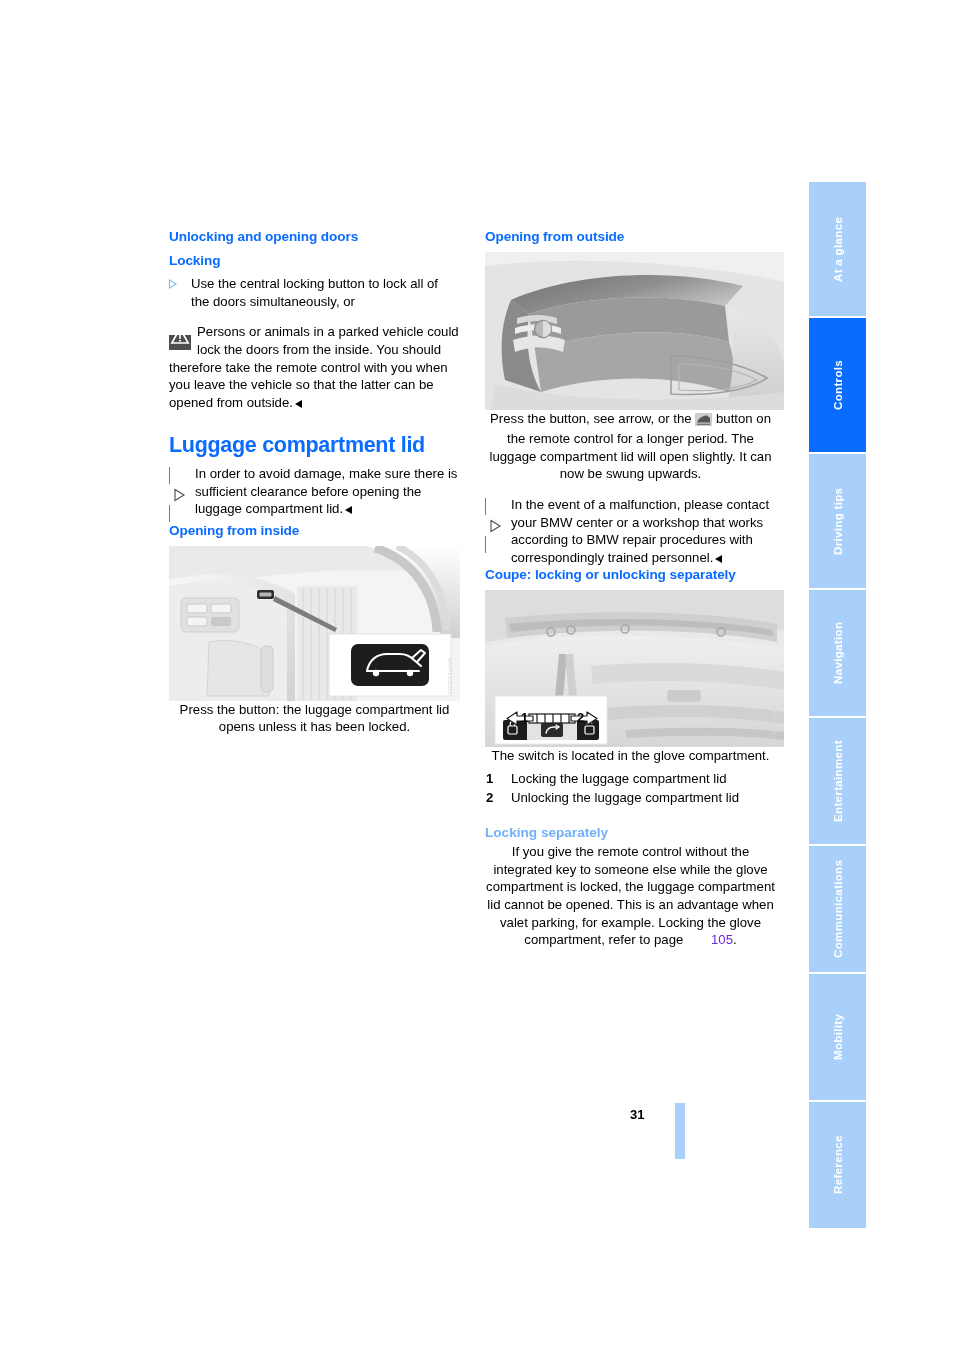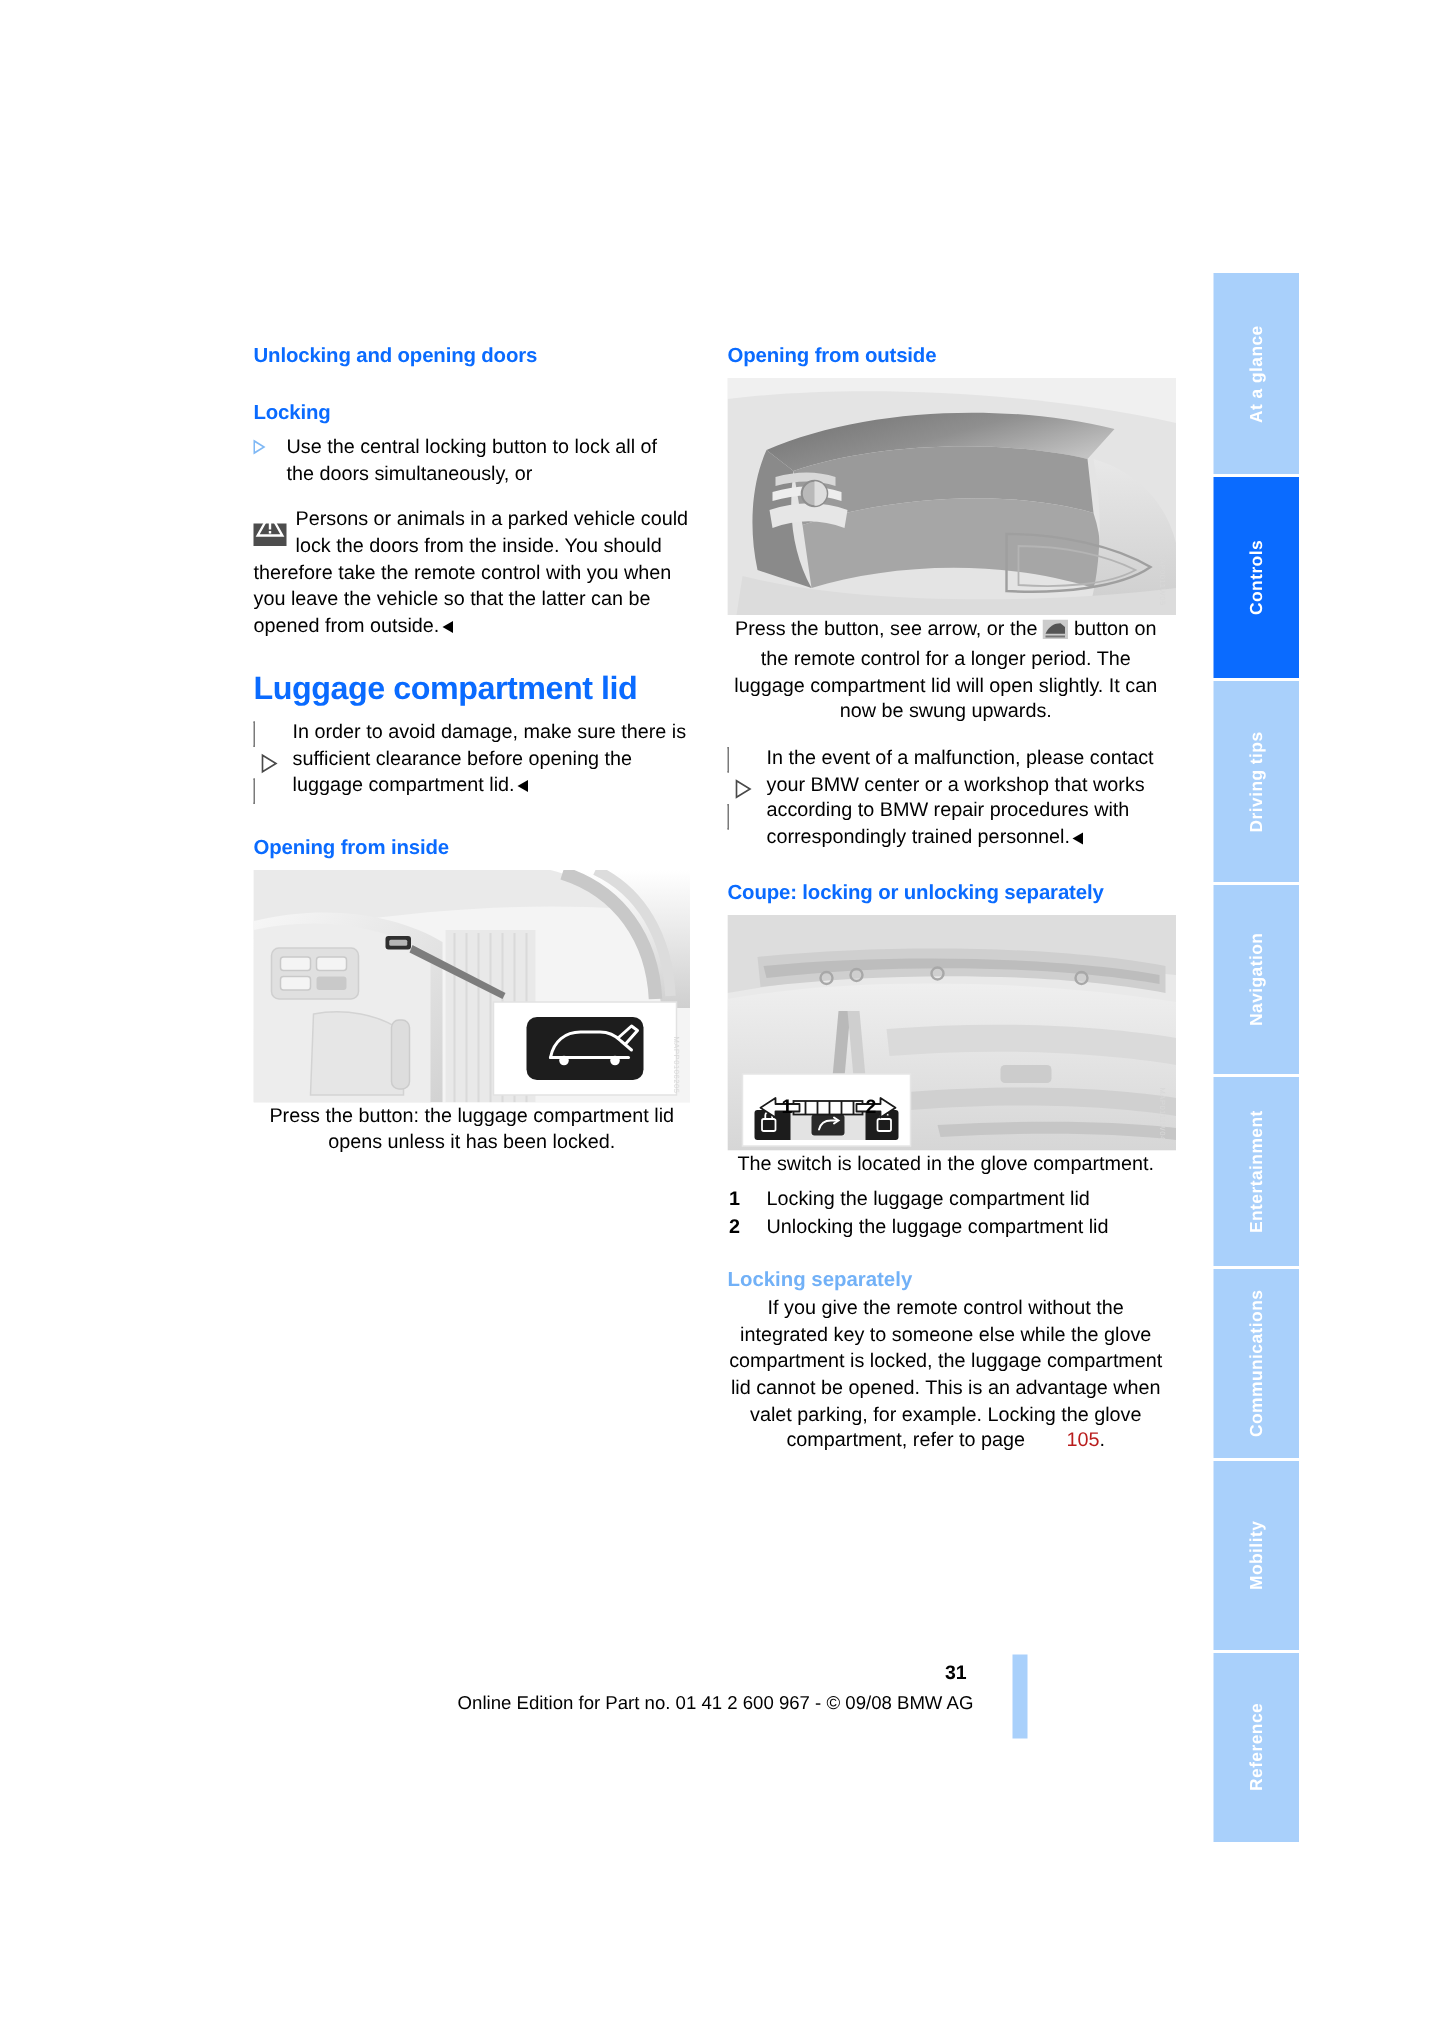--- a/index.html
+++ b/index.html
@@ -32,21 +32,21 @@
   .col-left  { left: 169px; }
   .col-right { left: 485px; }
 
   h2.head {
     color: #0a6bff;
     font-size: 13.6px;
     font-weight: bold;
     margin: 0 0 6px 0;
     letter-spacing: -0.1px;
   }
-  h2.head.spaced { margin-top: 20px; }
+  h2.head.spaced { }
 
   h1.title {
     color: #0a6bff;
     font-size: 21.5px;
     font-weight: bold;
     margin: 26px 0 10px 0;
     letter-spacing: -0.3px;
   }
 
   h3.subhead {
@@ -159,21 +159,21 @@
   .end-mark {
     display: inline-block;
     width: 0; height: 0;
     border-right: 7px solid #000;
     border-top: 4.5px solid transparent;
     border-bottom: 4.5px solid transparent;
     vertical-align: -1px;
     margin-left: 2px;
   }
 
-  .pageref { color: #b91c1c; margin-left: 24px; }
+  .pageref { color: #6d28d9; margin-left: 24px; }
   b.inline-num { font-weight: bold; }
 
   
   .figure {
     position: relative;
     margin: 6px 0 0 0;
     background: #f2f2f2;
     overflow: hidden;
   }
   .figure .code {
@@ -517,15 +517,14 @@
     <div class="tab" style="height:134px;">Driving tips</div>
     <div class="tab" style="height:126px;">Navigation</div>
     <div class="tab" style="height:126px;">Entertainment</div>
     <div class="tab" style="height:126px;">Communications</div>
     <div class="tab" style="height:126px;">Mobility</div>
     <div class="tab" style="height:126px;">Reference</div>
   </div>
 
   <div class="pagenum">31</div>
   <div class="pagebar"></div>
-  <div class="imprint">Online Edition for Part no. 01 41 2 600 967  - © 09/08 BMW AG</div>
 
 </div>
 
 </body></html>

